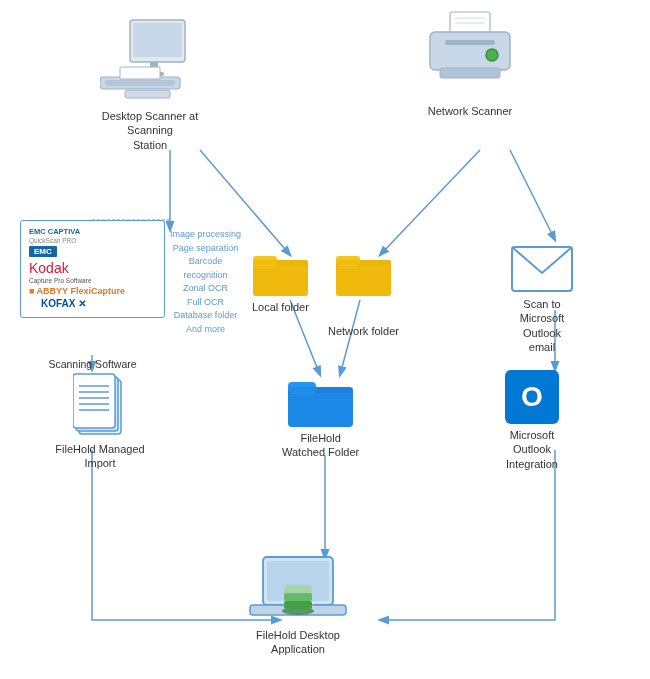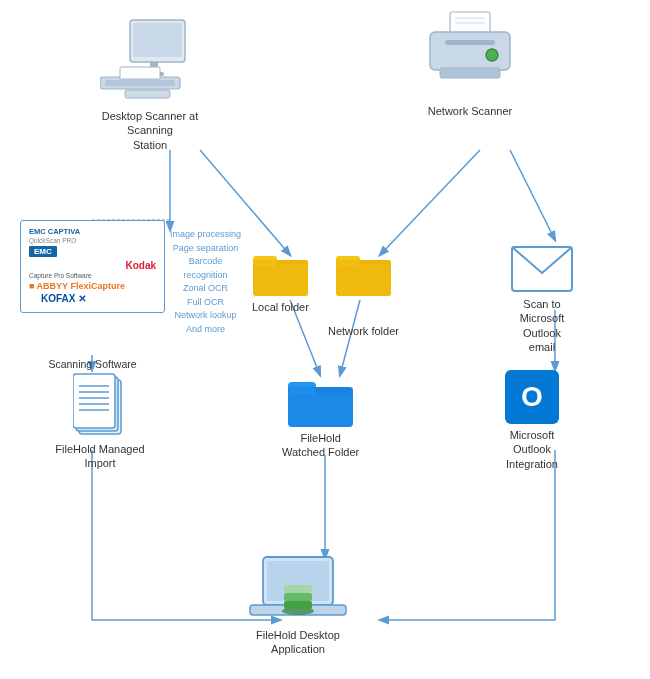--- a/index.html
+++ b/index.html
@@ -148,35 +148,35 @@
 
       <rect x="20" y="58" width="60" height="10" rx="2" fill="#b0c4d8" stroke="#a0b4c8" stroke-width="1"></rect>
     </svg>
     <div class="node-label">Network Scanner</div>
   </div>
 
   <div class="scanning-box">
     <div style="font-size:7.5px; color:#1565a5; font-weight:bold; line-height:1.3;">EMC CAPTIVA</div>
     <div style="font-size:6.5px; color:#888; margin-bottom:2px;">QuickScan PRO</div>
     <div style="display:inline-block; background:#1565a5; color:#fff; font-size:8px; font-weight:bold; padding:1px 5px; border-radius:1px; margin-bottom:3px;">EMC</div>
-    <div style="font-size:10px; color:#e31837; font-weight:bold; line-height:1.2;text-align:right;">Kodak</div>
+    <div style="font-size:14px; color:#e31837; font-weight:normal; line-height:1.2;">Kodak</div>
     <div style="font-size:6.5px; color:#555; margin-bottom:2px;">Capture Pro Software</div>
     <div style="font-size:9px; color:#e87722; font-weight:bold; margin-bottom:2px;">■ ABBYY FlexiCapture</div>
     <div style="font-size:10px; color:#0050a0; font-weight:bold; margin-bottom:2px;padding-left:12px;">KOFAX ✕</div>
   </div>
 
   <div style="position:absolute; left:170px; top:228px;">
     <div class="features-list">
       <div>Image processing</div>
       <div>Page separation</div>
       <div>Barcode</div>
       <div>recognition</div>
       <div>Zonal OCR</div>
       <div>Full OCR</div>
-      <div>Network lookup</div>
+      <div>Database folder</div>
       <div>And more</div>
     </div>
   </div>
 
   <div style="position:absolute; left:20px; top:358px; width:145px; text-align:center; font-size:10.5px; color:#333;">Scanning Software</div>
 
   <div class="node" style="left:252px; top:250px;">
     <svg width="55" height="46" viewBox="0 0 55 46">
       <rect x="0" y="10" width="55" height="36" rx="3" fill="#f5c518"></rect>
       <rect x="0" y="10" width="55" height="36" rx="3" fill="#e8a800" opacity="0.4"></rect>

